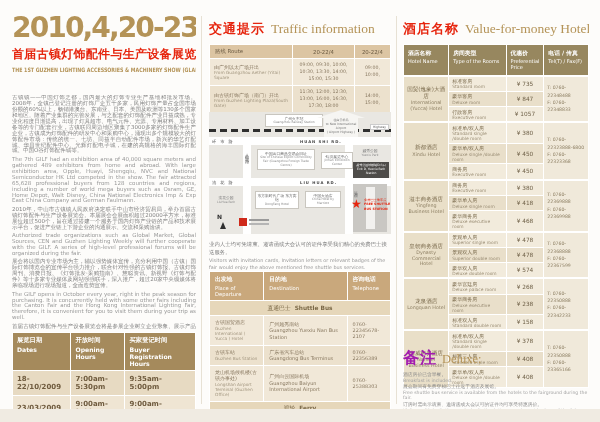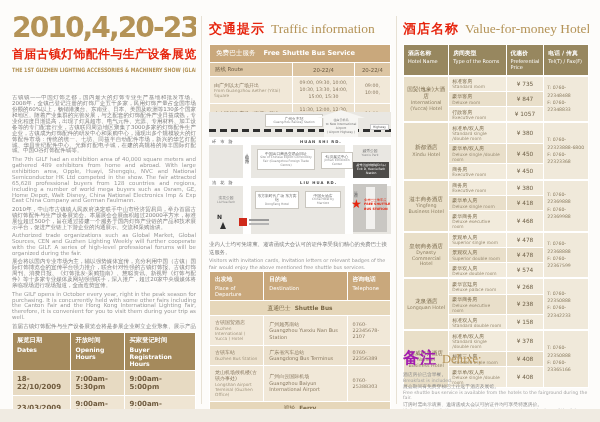--- a/index.html
+++ b/index.html
@@ -169,44 +169,41 @@
               <div class="en">Opening Hours</div>
             </th>
             <th>
               <div class="cn">买家登记时间</div>
               <div class="en">Buyer Registration Hours</div>
             </th>
           </tr>
           <tr class="r0">
             <td>18-22/10/2009</td>
             <td>7:00am-5:30pm</td>
-            <td>9:00am-5:00pm</td>
+            <td>9:35am-5:00pm</td>
           </tr>
           <tr class="r1">
             <td>23/03/2009</td>
             <td>9:00am-3:00pm</td>
             <td>9:00am-2:30pm</td>
           </tr>
         </tbody>
       </table>
 
   </div>
 </div>
 
 <div class="col col-mid">
   <div class="sec-title">
     <span class="cn">交通提示</span><span class="en serif">Traffic information</span>
   </div>
 
   <div class="shuttle-wrap">
     <table class="shuttle">
         <tbody id="shuttle-body">
-          <tr>
-            <td class="band" colspan="3"><span class="cn">免费巴士服务</span><span class="en">Free Shuttle Bus Service</span></td>
-          </tr>
           <tr>
             <th class="route"><span>路线  </span><span>Route</span></th>
             <th class="d1">20-22/4</th>
             <th class="d2">20-22/4</th>
           </tr>
           <tr class="sr0">
             <td>
               <div class="r-cn">由广州以太广场开出</div>
               <div class="r-en">From Guangzhou Aether (Yitai) Square</div>
             </td>

